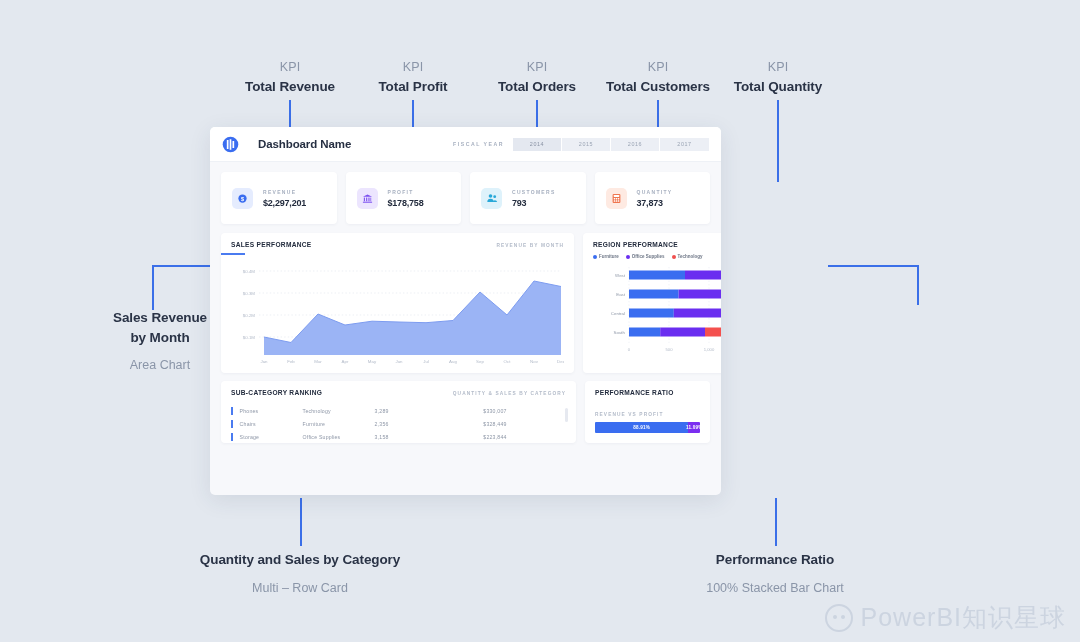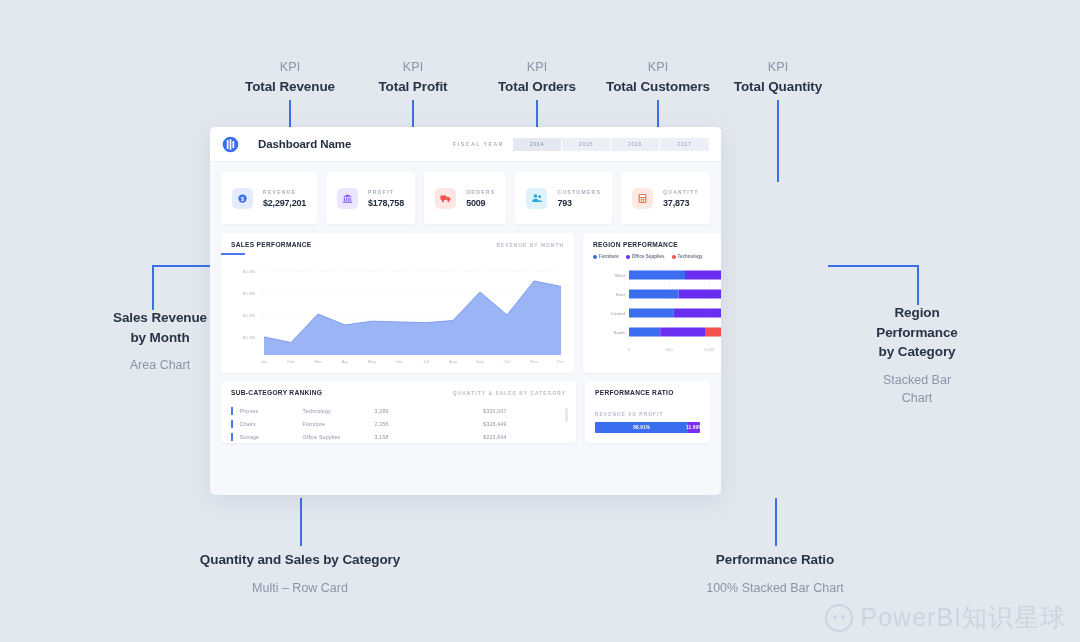--- a/index.html
+++ b/index.html
@@ -61,21 +61,20 @@
   }
   .fy-tab:last-child { border-right: none; }
   .fy-tab.active { background: #e4e8f0; color: #8891a3; }
 
   
   .kpi-row { display: flex; gap: 9px; padding: 10px 11px 0; }
   .kpi {
     flex: 1; height: 52px; background: #fff; border-radius: 4px;
     display: flex; align-items: center; padding: 0 11px;
     box-shadow: 0 1px 3px rgba(40,55,90,.05);
-    justify-content: center;
   }
   .kpi-ico {
     width: 21px; height: 21px; border-radius: 5px; flex: none;
     display: flex; align-items: center; justify-content: center;
   }
   .kpi-txt { margin-left: 10px; }
   .kpi-name {
     font-size: 5px; letter-spacing: 1.3px; color: #a7b0c0;
     font-weight: 600; margin-bottom: 3px;
   }
@@ -192,27 +191,20 @@
   <div class="leader v" style="left:777px; top:100px; height:82px;"></div>
 
   <div class="ann" style="left:100px; top:308px; width:120px;">
     <div class="title">Sales Revenue</div>
     <div class="title">by Month</div>
     <div class="sub">Area Chart</div>
   </div>
   <div class="leader h" style="left:152px; top:265px; width:85px;"></div>
   <div class="leader v" style="left:152px; top:265px; height:45px;"></div>
 
-  <div class="ann" style="left:858px; top:303px; width:118px;">
-    <div class="title">Region</div>
-    <div class="title">Performance</div>
-    <div class="title">by Category</div>
-    <div class="sub">Stacked Bar</div>
-    <div class="sub" style="margin-top:0;">Chart</div>
-  </div>
   <div class="leader h" style="left:828px; top:265px; width:90px;"></div>
   <div class="leader v" style="left:917px; top:265px; height:40px;"></div>
 
   <div class="ann" style="left:180px; top:550px; width:240px;text-align:center;">
     <div class="title">Quantity and Sales by Category</div>
     <div class="sub">Multi – Row Card</div>
   </div>
   <div class="leader v" style="left:300px; top:498px; height:48px;"></div>
 
   <div class="ann" style="left:675px; top:550px; width:200px;">
@@ -268,34 +260,20 @@
               <rect x="18.4" y="10" width="1.6" height="8"></rect>
               <rect x="2" y="19" width="20" height="2.2"></rect>
             </svg>
         </div>
         <div class="kpi-txt">
           <div class="kpi-name">PROFIT</div>
           <div class="kpi-val">$178,758</div>
         </div>
       </div>
 
-      <div class="kpi">
-        <div class="kpi-ico" style="background:#fee6e5;">
-          <svg width="12" height="12" viewBox="0 0 24 24" fill="#f0504e">
-              <rect x="1" y="7" width="12" height="9" rx="1.4"></rect>
-              <path d="M13 10 h4.6 l3.4 3.6 V16 H13 Z"></path>
-              <circle cx="6" cy="18" r="2.3"></circle>
-              <circle cx="17" cy="18" r="2.3"></circle>
-            </svg>
-        </div>
-        <div class="kpi-txt">
-          <div class="kpi-name">ORDERS</div>
-          <div class="kpi-val">5009</div>
-        </div>
-      </div>
 
       <div class="kpi">
         <div class="kpi-ico" style="background:#def2fb;">
           <svg width="12" height="12" viewBox="0 0 24 24" fill="#29a8d8">
               <circle cx="9" cy="8" r="3.6"></circle>
               <path d="M2.6 20 a6.4 6.4 0 0 1 12.8 0 Z"></path>
               <circle cx="17.4" cy="9.4" r="2.8"></circle>
               <path d="M13.4 20 a4.6 4.6 0 0 1 9 0 Z"></path>
             </svg>
         </div>

